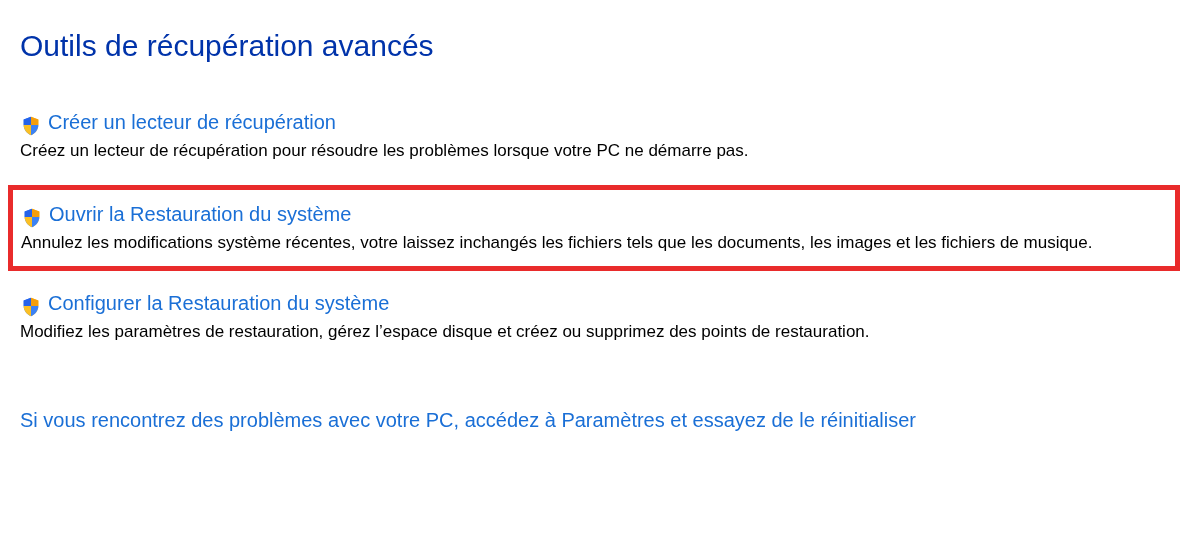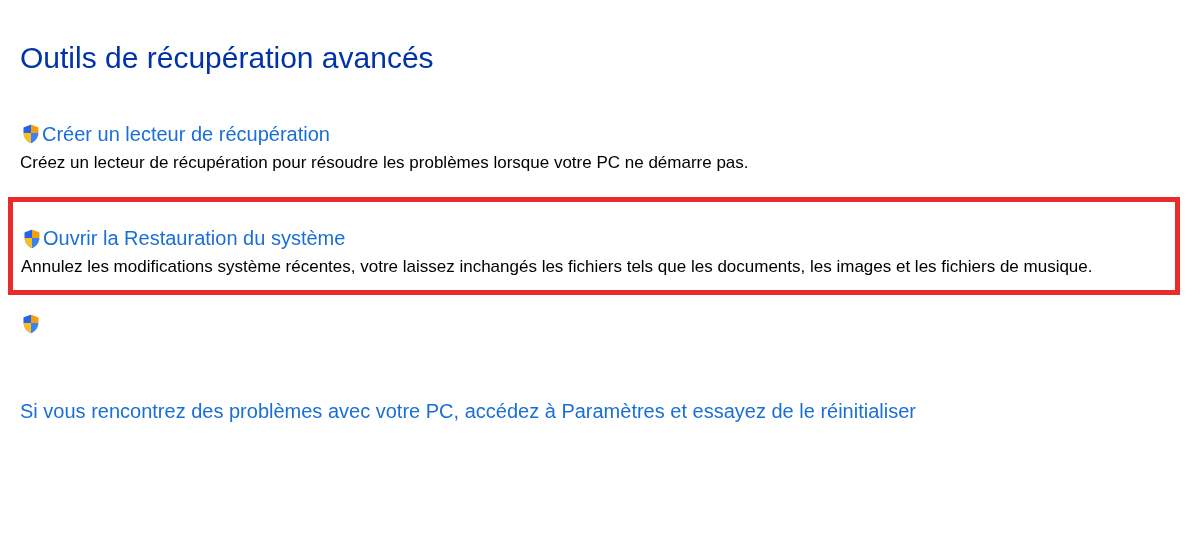--- a/index.html
+++ b/index.html
@@ -15,35 +15,36 @@
       padding: 20px 20px 20px 20px;
       color: #000000;
       font-size: 20px;
       line-height: 1.45;
     }
     .page-title {
       color: #0033aa;
       font-size: 30px;
       font-weight: 400;
       margin-bottom: 40px;
-      margin-top: 16px;
+      margin-top: 4px;
     }
     .option-block {
       margin-bottom: 22px;
     }
     .option-block.highlighted {
       border: 5px solid #e92b2b;
-      padding: 22px 8px 10px 8px;
+      padding: 10px 8px 10px 8px;
       margin-left: -12px;
       margin-right: 0px;
       margin-bottom: 18px;
     }
     .option-header {
       display: flex;
-      align-items: center;
+      align-items: flex-end;
+      gap: 6px;
       margin-bottom: 2px;
     }
     .option-link {
       color: #1a6fd6;
       font-size: 20px;
       text-decoration: none;
       cursor: pointer;
     }
     .option-desc {
       color: #000000;
@@ -109,19 +110,21 @@
     <span class="shield-icon">
       <svg viewBox="0 0 24 24" width="22" height="22">
         <path d="M12 2 L4 5 L4 11 C4 16 7.5 20.5 12 22 L12 2 Z" fill="#3b82f6"></path>
         <path d="M12 2 L20 5 L20 11 C20 16 16.5 20.5 12 22 L12 2 Z" fill="#fbbf24"></path>
         <path d="M12 2 L4 5 L4 11 L12 11 Z" fill="#2563eb"></path>
         <path d="M12 2 L20 5 L20 11 L12 11 Z" fill="#f59e0b"></path>
         <path d="M12 11 L4 11 C4 16 7.5 20.5 12 22 Z" fill="#fbbf24"></path>
         <path d="M12 11 L20 11 C20 16 16.5 20.5 12 22 Z" fill="#3b82f6"></path>
       </svg>
     </span>
+    <a class="option-link">Configurer la Restauration du système</a>
   </div>
+  <div class="option-desc">Modifiez les paramètres de restauration, gérez l’espace disque et créez ou supprimez des points de restauration.</div>
 </div>
 
 <a class="footer-link">Si vous rencontrez des problèmes avec votre PC, accédez à Paramètres et essayez de le réinitialiser</a>
 
 
 
 
 </body></html>

